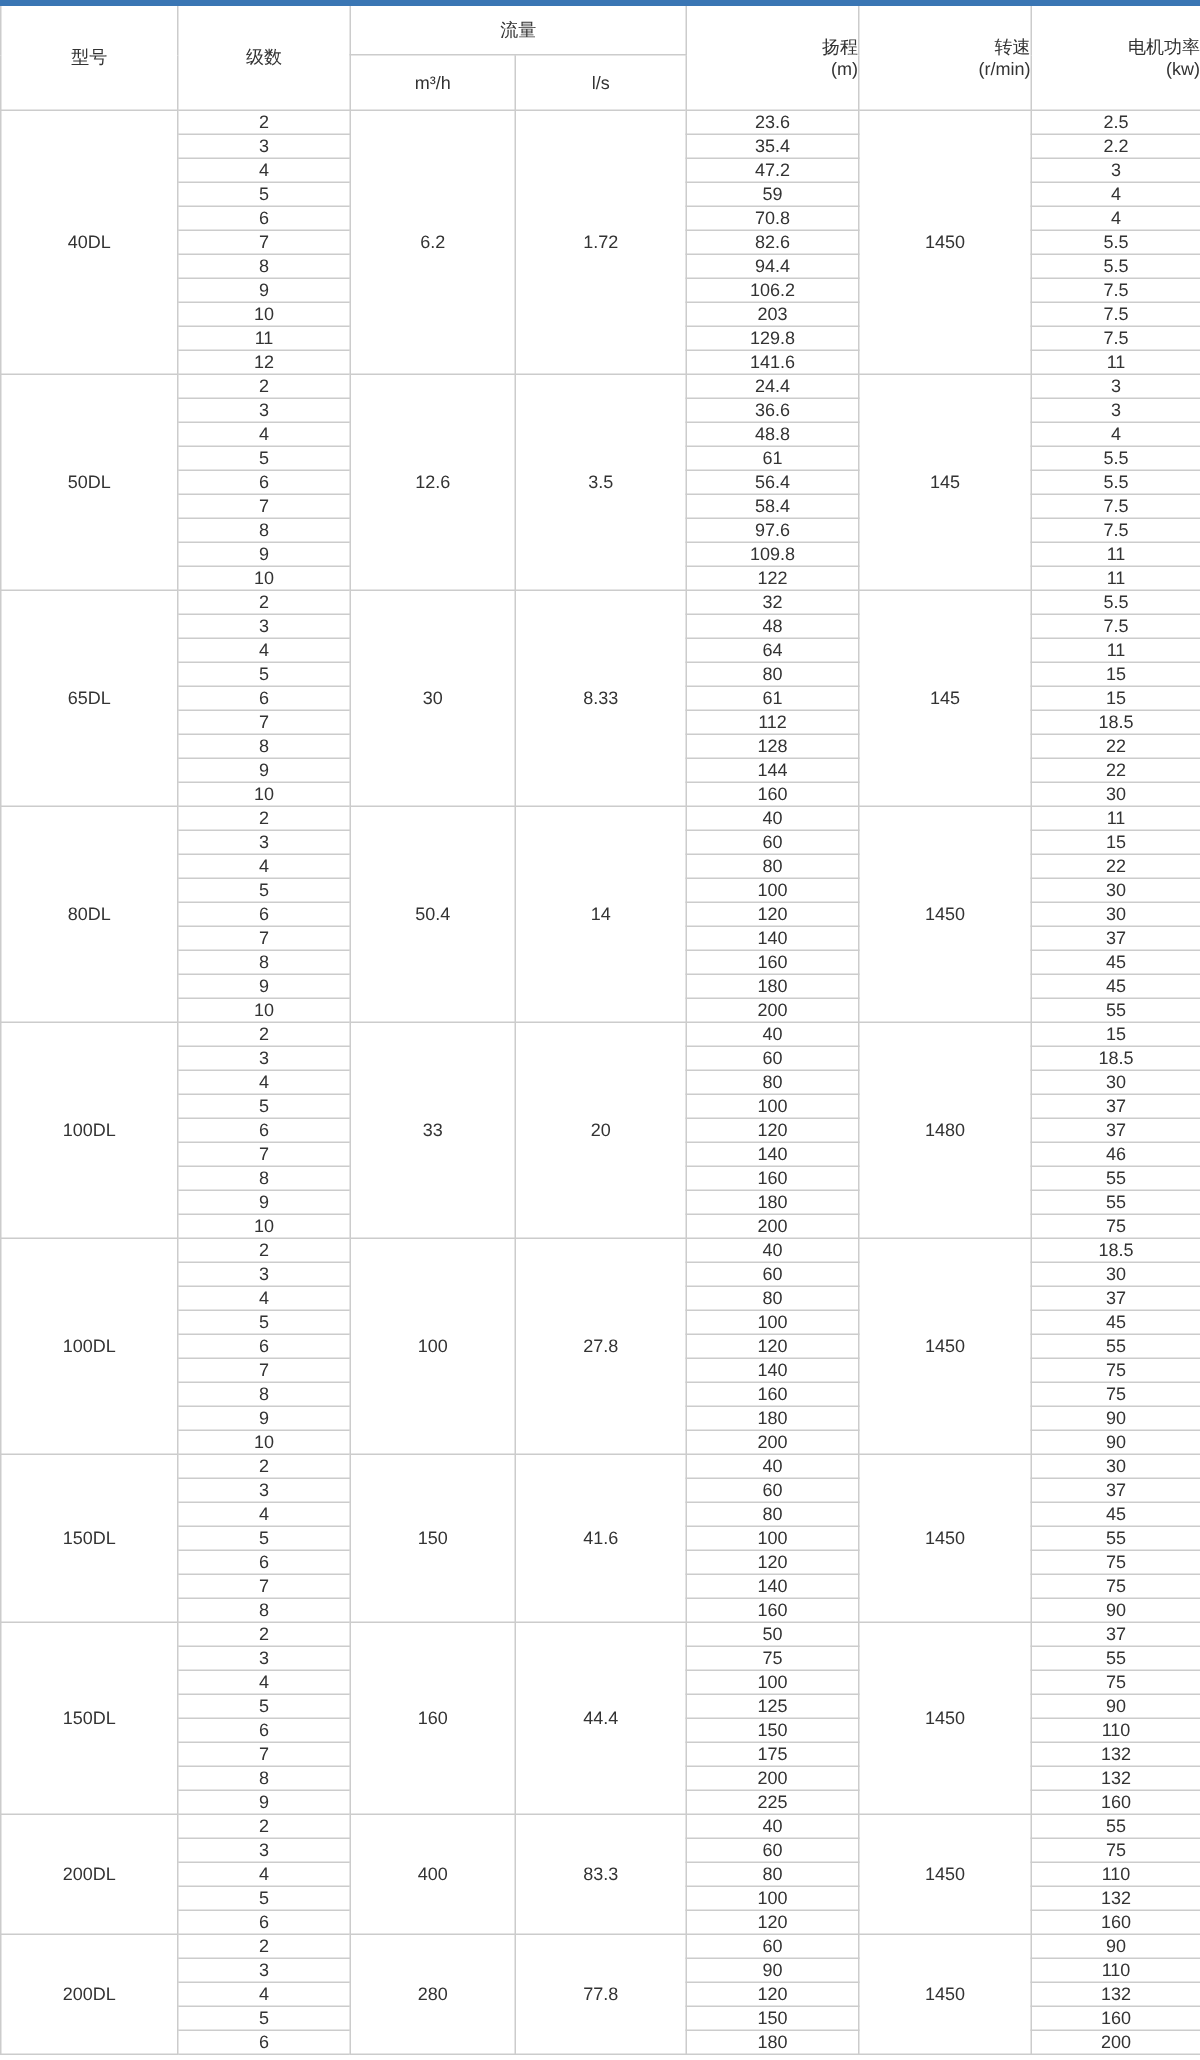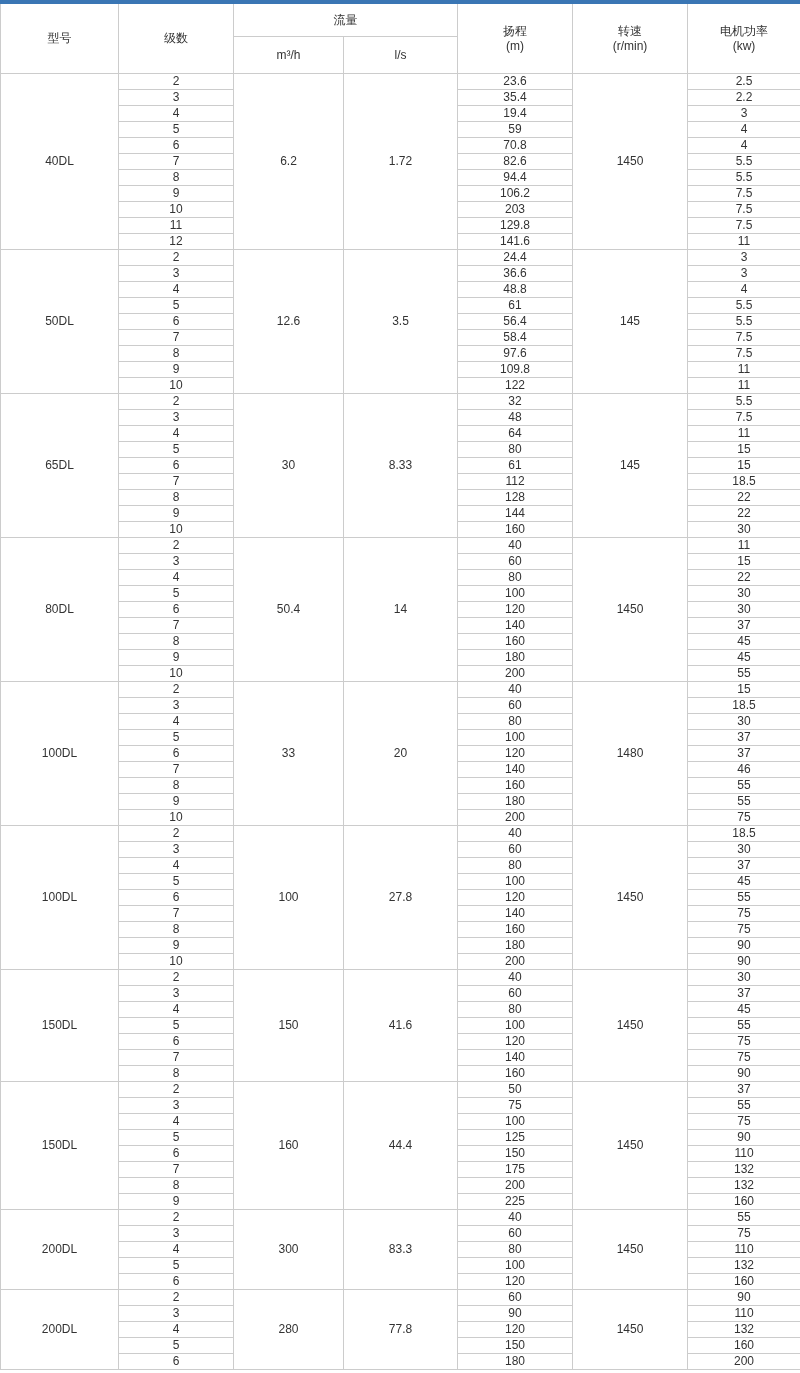--- a/index.html
+++ b/index.html
@@ -30,21 +30,21 @@
     padding: 0;
     font-weight: normal;
     font-size: 12px;
     color: #333333;
     overflow: hidden;
     white-space: nowrap;
   }
   table.spec thead tr.h1 th { border-top: none; }
   table.spec thead tr.h1 th.flow-group { height: 32px; }
   table.spec thead tr.h2 th { height: 36px; }
-  table.spec thead th .hline { line-height: 15px; }
+  table.spec thead th .hline { line-height: 15px; text-align: right; }
   table.spec tbody td {
     height: 15px;
     line-height: 15px;
   }
 </style>
 </head>
 <body>
 
 <div class="page">
   <div class="top-bar"></div>
@@ -92,21 +92,21 @@
           <td rowspan="11">1450</td>
           <td>2.5</td>
         </tr>
         <tr>
           <td>3</td>
           <td>35.4</td>
           <td>2.2</td>
         </tr>
         <tr>
           <td>4</td>
-          <td>19.4</td>
+          <td>47.2</td>
           <td>3</td>
         </tr>
         <tr>
           <td>5</td>
           <td>59</td>
           <td>4</td>
         </tr>
         <tr>
           <td>6</td>
           <td>70.8</td>
@@ -466,21 +466,21 @@
           <td>132</td>
         </tr>
         <tr>
           <td>9</td>
           <td>225</td>
           <td>160</td>
         </tr>
         <tr>
           <td rowspan="5">200DL</td>
           <td>2</td>
-          <td rowspan="5">300</td>
+          <td rowspan="5">400</td>
           <td rowspan="5">83.3</td>
           <td>40</td>
           <td rowspan="5">1450</td>
           <td>55</td>
         </tr>
         <tr>
           <td>3</td>
           <td>60</td>
           <td>75</td>
         </tr>

